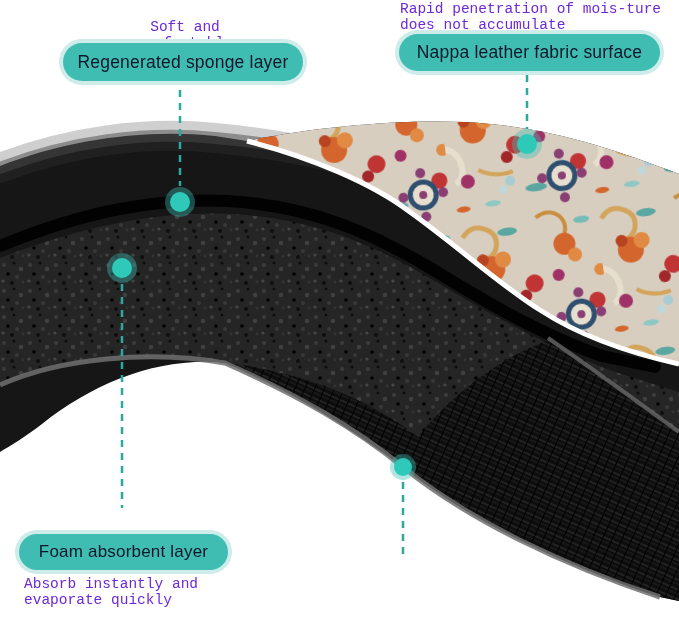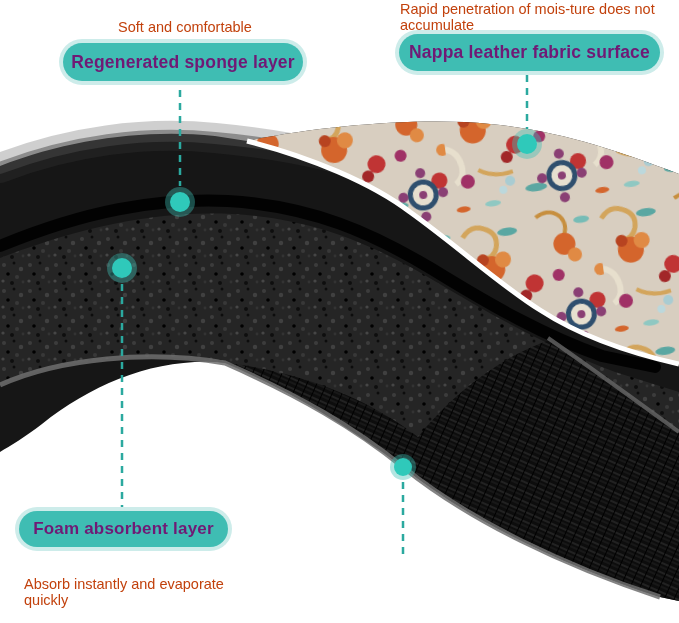--- a/index.html
+++ b/index.html
@@ -3,25 +3,25 @@
 <meta charset="utf-8">
 <style>
   html,body{margin:0;padding:0;background:#ffffff;}
   .stage{
     position:relative;width:679px;height:623px;overflow:hidden;background:#ffffff;
     font-family:"Liberation Sans","DejaVu Sans",sans-serif;
   }
   .stage svg{position:absolute;left:0;top:0;}
   .pill{
     position:absolute;display:flex;align-items:center;justify-content:center;
-    background:#3fbdb3;color:#701a75;font-weight:bold;font-size:17.5px;letter-spacing:.2px;
+    background:#3fbdb3;color:#0f172a;font-weight:normal;font-size:17.5px;letter-spacing:.2px;
     border-radius:999px;box-shadow:0 0 0 4px #cdecea;white-space:nowrap;
   }
   .note{
-    position:absolute;color:#c2410c;font-size:14.5px;line-height:1.12;
+    position:absolute;color:#6d28d9;font-size:14.5px;line-height:1.12;font-family:Liberation Mono, monospace;
   }
   .note.center{text-align:center;}
 </style>
 </head>
 <body>
 
 <div class="stage">
 
   <svg width="679" height="623" viewBox="0 0 679 623">
     <defs>
@@ -127,19 +127,19 @@
   </svg>
 
   <div class="note center" style="left:105px;top:19px;width:160px;">Soft and comfortable</div>
 
   <div class="pill" style="left:63px;top:43px;width:240px;height:38px;">Regenerated sponge layer</div>
 
   <div class="note" style="left:400px;top:1px;width:272px;">Rapid penetration of mois-ture does not accumulate</div>
 
   <div class="pill" style="left:399px;top:34px;width:261px;height:37px;">Nappa leather fabric surface</div>
 
-  <div class="pill" style="left:19px;top:511px;width:209px;height:36px;font-size:17px;">Foam absorbent layer</div>
+  <div class="pill" style="left:19px;top:534px;width:209px;height:36px;font-size:17px;">Foam absorbent layer</div>
 
   <div class="note" style="left:24px;top:576px;width:230px;">Absorb instantly and evaporate quickly</div>
 
 
 
 </div>
 
 </body></html>

